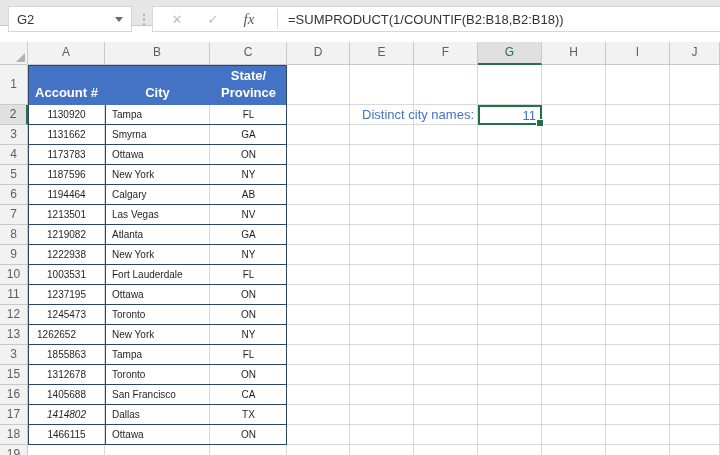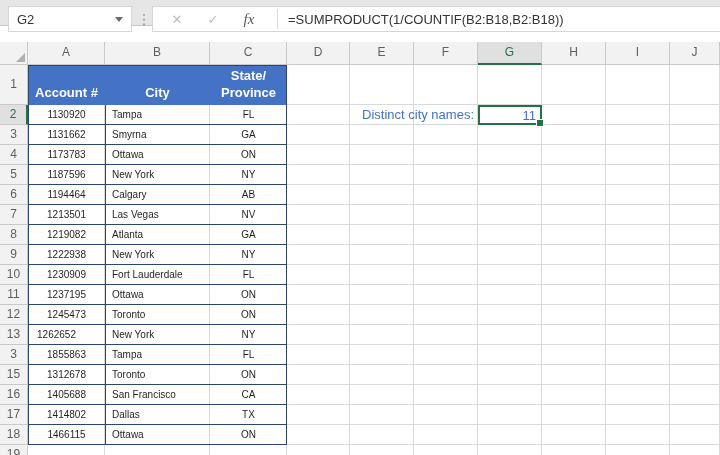--- a/index.html
+++ b/index.html
@@ -297,21 +297,21 @@
         <div class="tcell" style="left: 0px; width: 77px; line-height: 19px; text-align: center; padding-left: 0px;">1219082</div>
         <div class="tcell" style="left: 77px; width: 105px; line-height: 19px; text-align: left; padding-left: 7px;">Atlanta</div>
         <div class="tcell" style="left: 182px; width: 77px; line-height: 19px; text-align: center; padding-left: 0px;">GA</div>
       </div>
       <div class="trow tpart" style="left: 28px; top: 203px; width: 259px; height: 20px; border-bottom: 1px solid rgb(43, 70, 104);">
         <div class="tcell" style="left: 0px; width: 77px; line-height: 19px; text-align: center; padding-left: 0px;">1222938</div>
         <div class="tcell" style="left: 77px; width: 105px; line-height: 19px; text-align: left; padding-left: 7px;">New York</div>
         <div class="tcell" style="left: 182px; width: 77px; line-height: 19px; text-align: center; padding-left: 0px;">NY</div>
       </div>
       <div class="trow tpart" style="left: 28px; top: 223px; width: 259px; height: 20px; border-bottom: 1px solid rgb(43, 70, 104);">
-        <div class="tcell" style="left: 0px; width: 77px; line-height: 19px; text-align: center; padding-left: 0px;">1230909</div>
+        <div class="tcell" style="left: 0px; width: 77px; line-height: 19px; text-align: center; padding-left: 0px;">1003531</div>
         <div class="tcell" style="left: 77px; width: 105px; line-height: 19px; text-align: left; padding-left: 7px;">Fort Lauderdale</div>
         <div class="tcell" style="left: 182px; width: 77px; line-height: 19px; text-align: center; padding-left: 0px;">FL</div>
       </div>
       <div class="trow tpart" style="left: 28px; top: 243px; width: 259px; height: 20px; border-bottom: 1px solid rgb(43, 70, 104);">
         <div class="tcell" style="left: 0px; width: 77px; line-height: 19px; text-align: center; padding-left: 0px;">1237195</div>
         <div class="tcell" style="left: 77px; width: 105px; line-height: 19px; text-align: left; padding-left: 7px;">Ottawa</div>
         <div class="tcell" style="left: 182px; width: 77px; line-height: 19px; text-align: center; padding-left: 0px;">ON</div>
       </div>
       <div class="trow tpart" style="left: 28px; top: 263px; width: 259px; height: 20px; border-bottom: 1px solid rgb(43, 70, 104);">
         <div class="tcell" style="left: 0px; width: 77px; line-height: 19px; text-align: center; padding-left: 0px;">1245473</div>
@@ -332,21 +332,21 @@
         <div class="tcell" style="left: 0px; width: 77px; line-height: 19px; text-align: center; padding-left: 0px;">1312678</div>
         <div class="tcell" style="left: 77px; width: 105px; line-height: 19px; text-align: left; padding-left: 7px;">Toronto</div>
         <div class="tcell" style="left: 182px; width: 77px; line-height: 19px; text-align: center; padding-left: 0px;">ON</div>
       </div>
       <div class="trow tpart" style="left: 28px; top: 343px; width: 259px; height: 20px; border-bottom: 1px solid rgb(43, 70, 104);">
         <div class="tcell" style="left: 0px; width: 77px; line-height: 19px; text-align: center; padding-left: 0px;">1405688</div>
         <div class="tcell" style="left: 77px; width: 105px; line-height: 19px; text-align: left; padding-left: 7px;">San Francisco</div>
         <div class="tcell" style="left: 182px; width: 77px; line-height: 19px; text-align: center; padding-left: 0px;">CA</div>
       </div>
       <div class="trow tpart" style="left: 28px; top: 363px; width: 259px; height: 20px; border-bottom: 1px solid rgb(43, 70, 104);">
-        <div class="tcell" style="left: 0px; width: 77px; line-height: 19px; text-align: center; padding-left: 0px;">1414802</div>
+        <div class="tcell" style="left: 0px; width: 77px; line-height: 19px; text-align: center; padding-left: 0px; font-style: italic;">1414802</div>
         <div class="tcell" style="left: 77px; width: 105px; line-height: 19px; text-align: left; padding-left: 7px;">Dallas</div>
         <div class="tcell" style="left: 182px; width: 77px; line-height: 19px; text-align: center; padding-left: 0px;">TX</div>
       </div>
       <div class="trow tpart" style="left: 28px; top: 383px; width: 259px; height: 20px; border-bottom: 1px solid rgb(43, 70, 104);">
         <div class="tcell" style="left: 0px; width: 77px; line-height: 19px; text-align: center; padding-left: 0px;">1466115</div>
         <div class="tcell" style="left: 77px; width: 105px; line-height: 19px; text-align: left; padding-left: 7px;">Ottawa</div>
         <div class="tcell" style="left: 182px; width: 77px; line-height: 19px; text-align: center; padding-left: 0px;">ON</div>
       </div>
       <div class="tpart" style="background: rgb(43, 70, 104); left: 28px; top: 23px; width: 259px; height: 1px;"></div>
       <div class="tpart" style="background: rgb(43, 70, 104); left: 28px; top: 23px; width: 1px; height: 380px;"></div>

